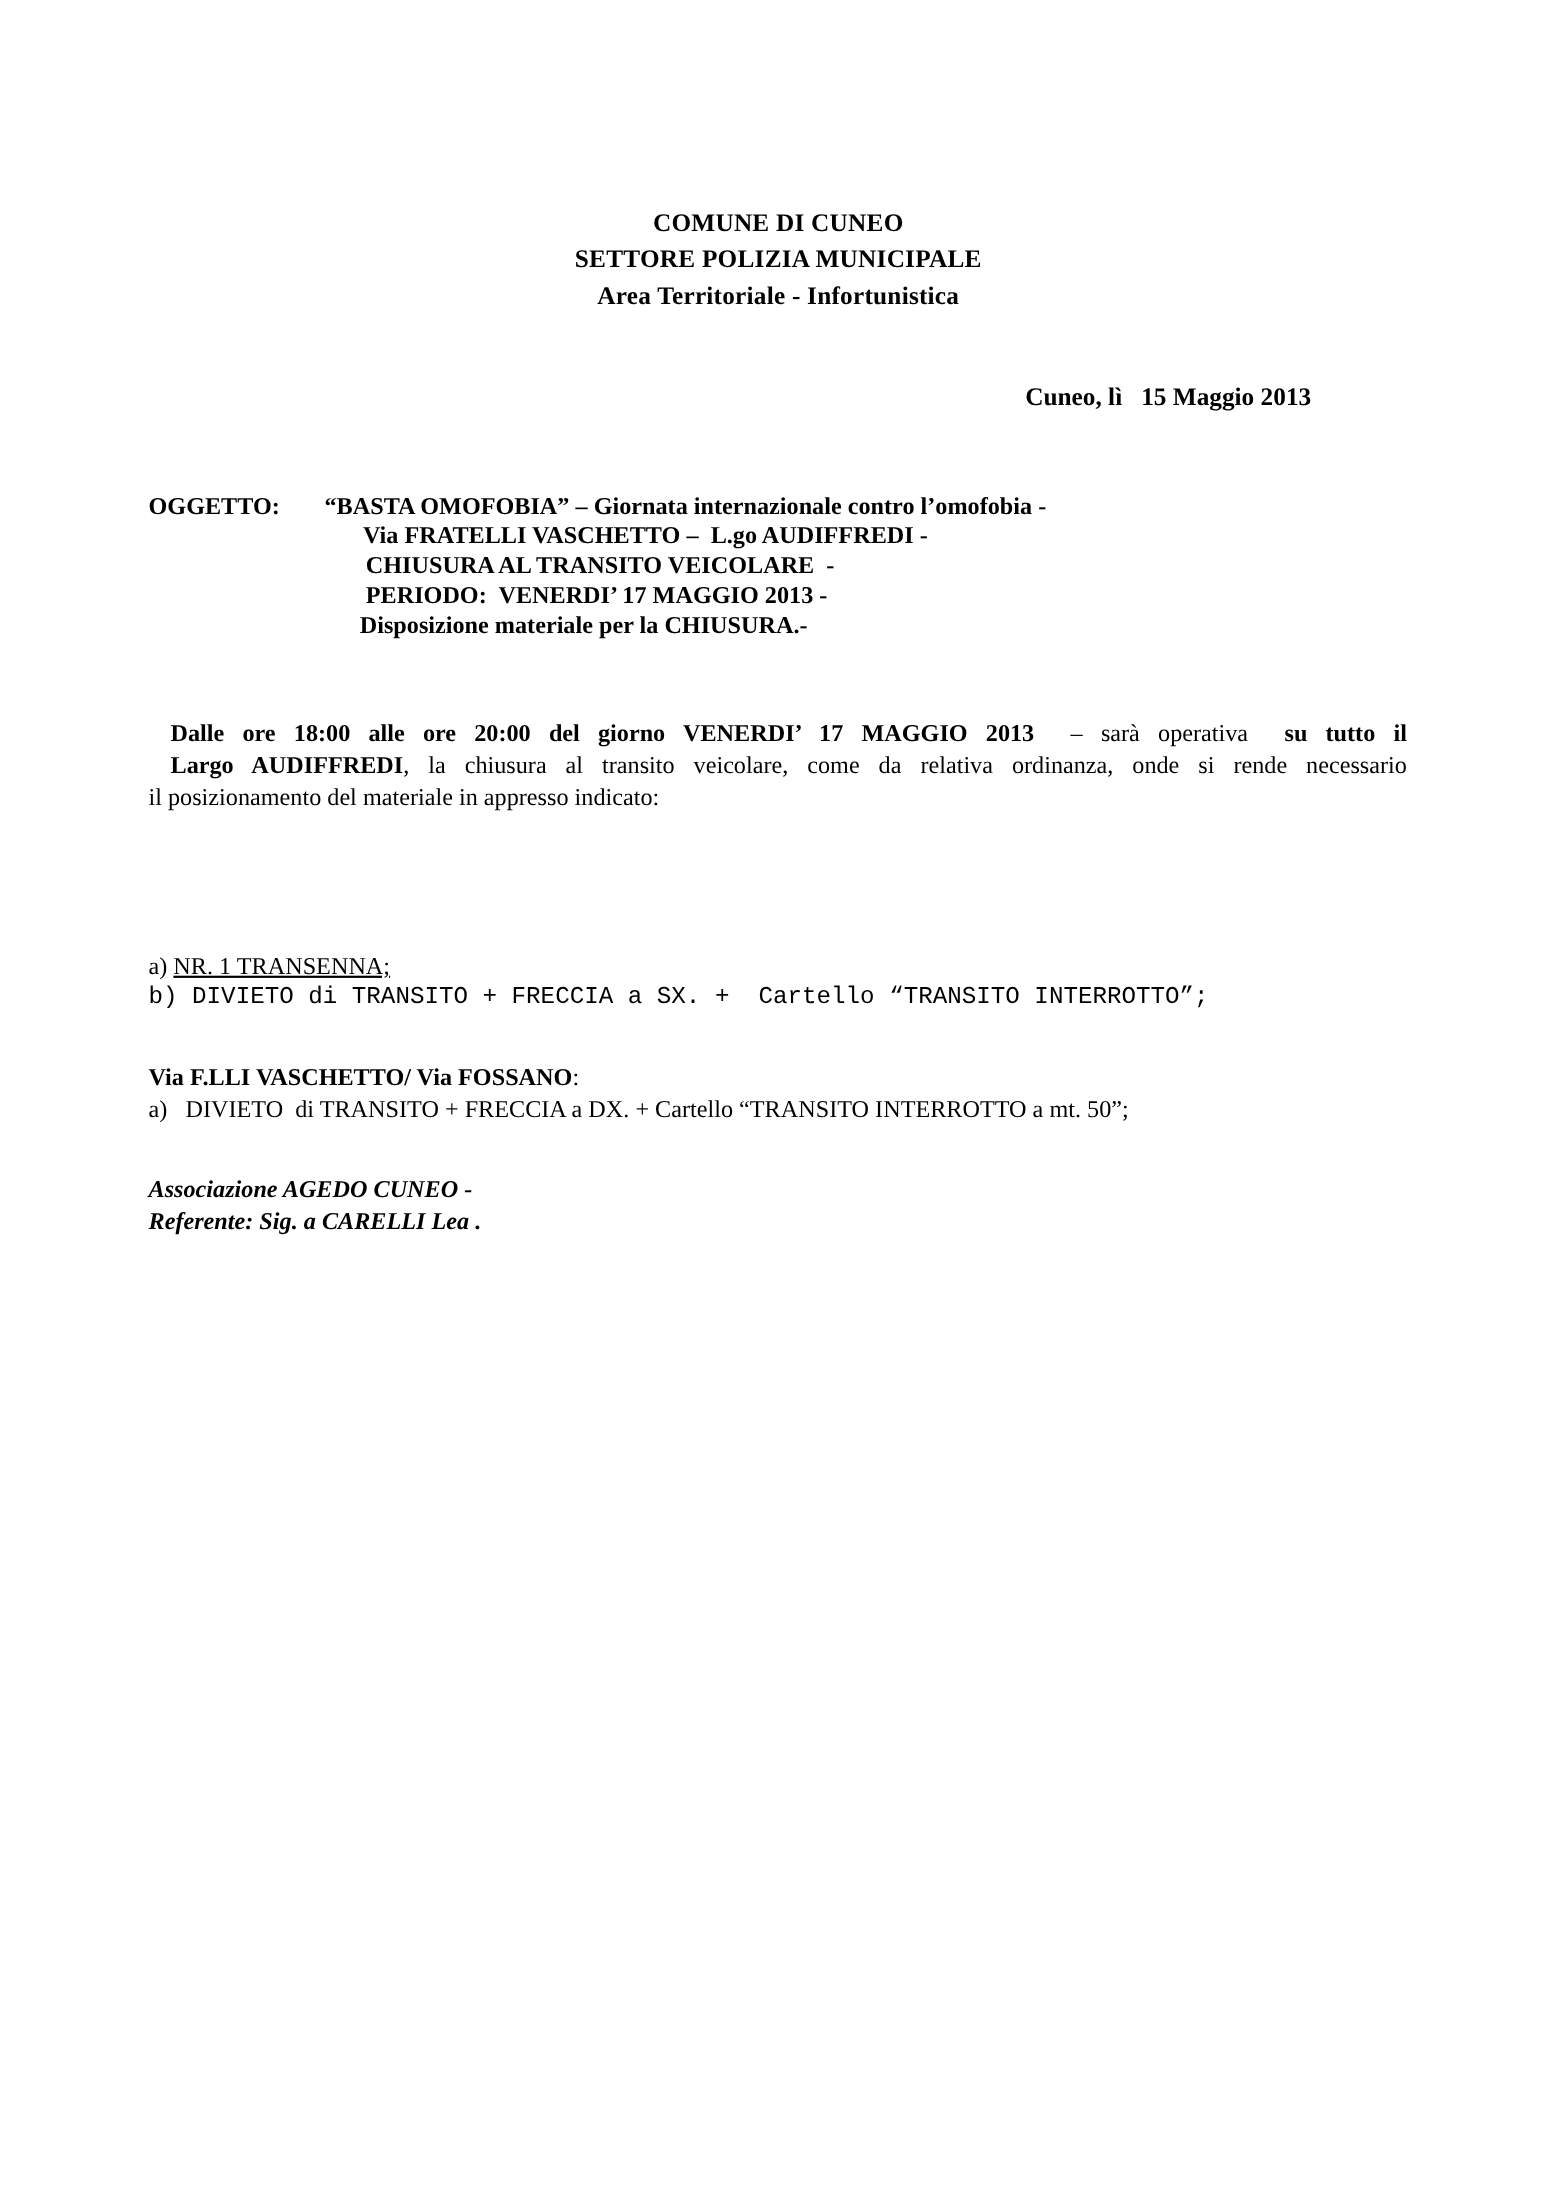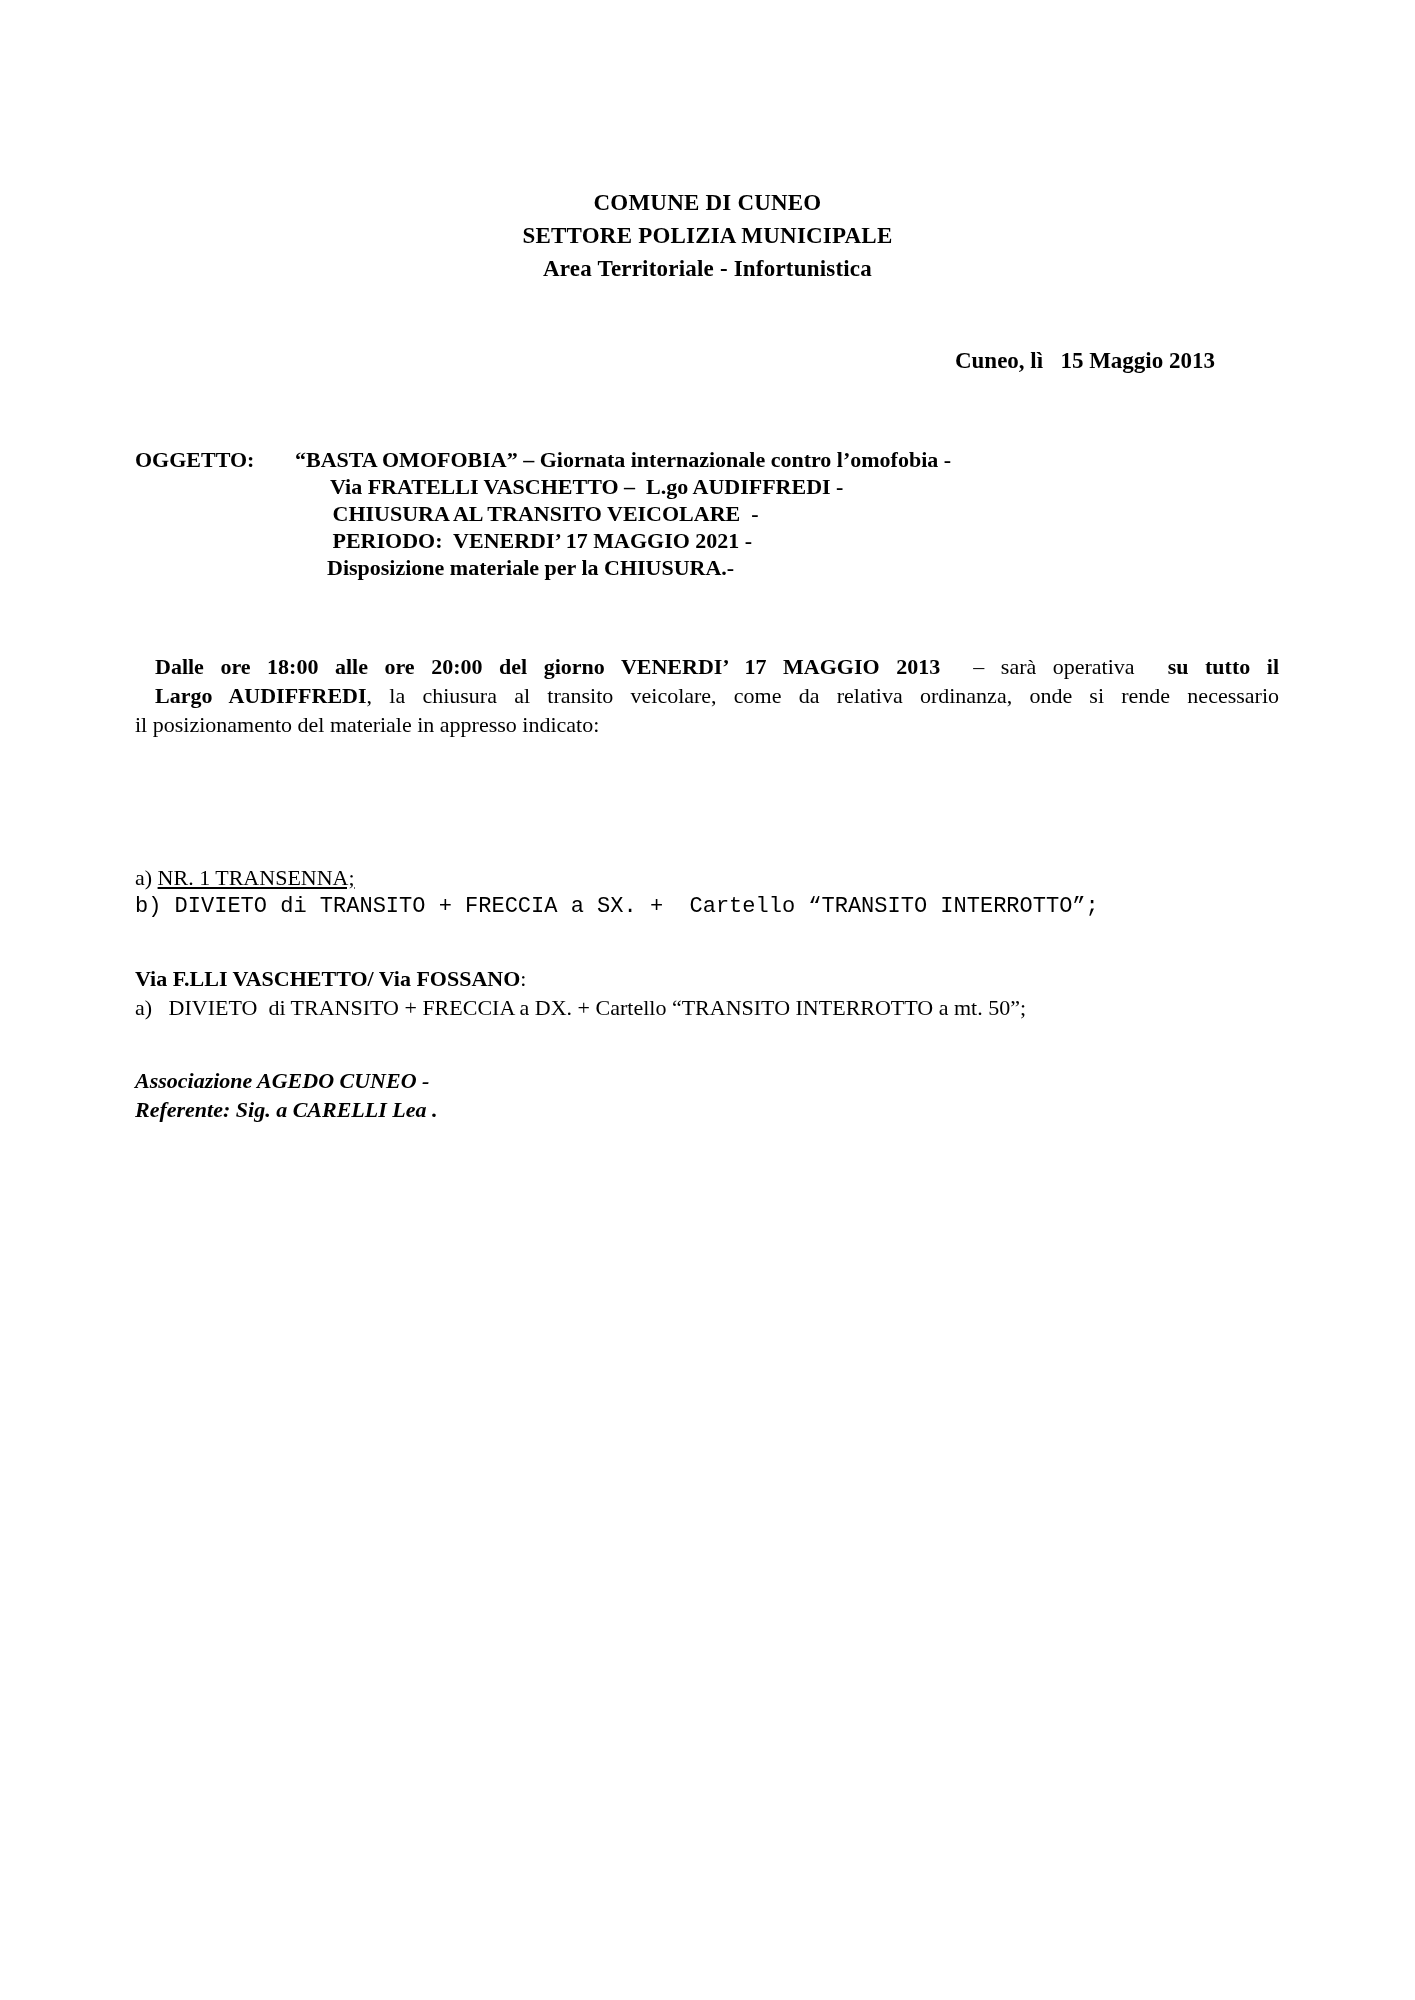--- a/index.html
+++ b/index.html
@@ -26,21 +26,21 @@
       position: absolute;
       left: 0; width: 1415px;
       text-align: center;
       font-weight: bold;
       font-size: 23px;
       line-height: 33px;
       letter-spacing: 0.2px;
     }
     .date-line {
       position: absolute;
-      right: 200px;
+      right: 223px;
       top: 344px;
       font-weight: bold;
       font-size: 23px;
       line-height: 33px;
     }
     .subject-label {
       position: absolute;
       left: 135px; top: 446px;
       font-weight: bold;
       font-size: 22px;
@@ -99,21 +99,21 @@
   <div class="header-line" style="top:186px;">COMUNE DI CUNEO</div>
   <div class="header-line" style="top:219px;">SETTORE POLIZIA MUNICIPALE</div>
   <div class="header-line" style="top:252px;">Area Territoriale - Infortunistica</div>
 
   <div class="date-line" style="white-space:pre;">Cuneo, lì   15 Maggio 2013</div>
 
   <div class="subject-label">OGGETTO:</div>
   <div class="subject-line" style="left:252px; top:446px;">“BASTA OMOFOBIA” – Giornata internazionale contro l’omofobia -</div>
   <div class="subject-line" style="left:284px; top:500px;"> CHIUSURA AL TRANSITO VEICOLARE  -</div>
   <div class="subject-line" style="left:287px; top:473px;">Via FRATELLI VASCHETTO –  L.go AUDIFFREDI -</div>
-  <div class="subject-line" style="left:284px; top:527px;"> PERIODO:  VENERDI’ 17 MAGGIO 2021 -</div>
+  <div class="subject-line" style="left:284px; top:527px;"> PERIODO:  VENERDI’ 17 MAGGIO 2013 -</div>
   <div class="subject-line" style="left:284px; top:554px;">Disposizione materiale per la CHIUSURA.-</div>
 
   <div class="body-para">
     <span class="body-line justify">
       <span class="bold">Dalle ore 18:00 alle ore 20:00 del giorno VENERDI’ 17 MAGGIO 2013</span>
       &nbsp;<span>– sarà operativa</span>
       &nbsp;<span class="bold">su tutto il</span>
     </span>
     <span class="body-line justify"><span class="bold">Largo AUDIFFREDI</span><span>, la chiusura al transito veicolare, come da relativa ordinanza, onde si rende necessario</span></span>
     <span class="body-line">il posizionamento del materiale in appresso indicato:</span>

